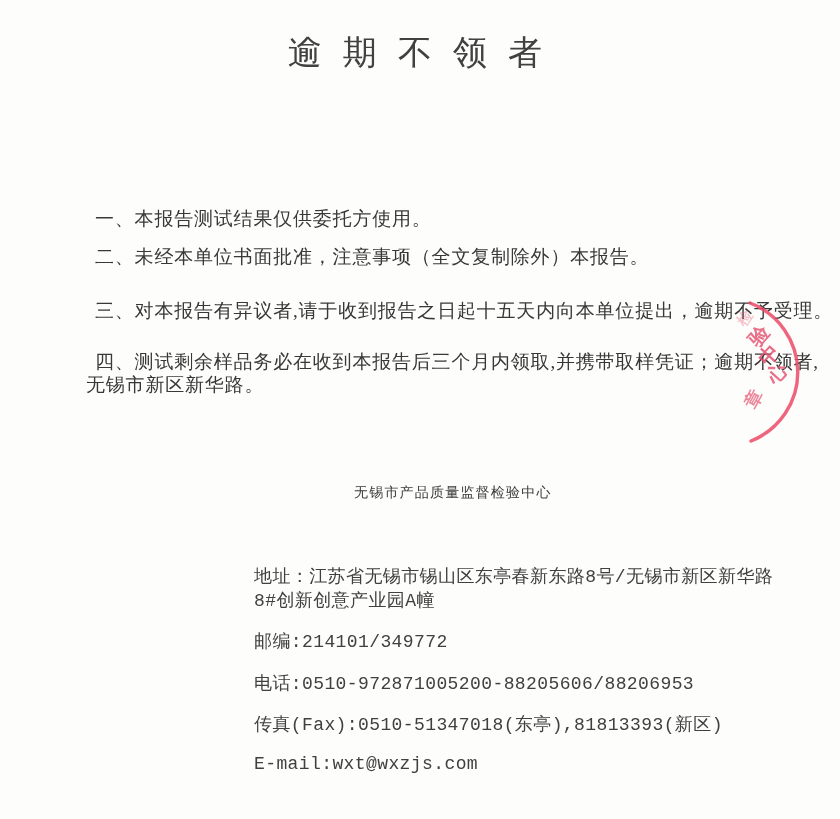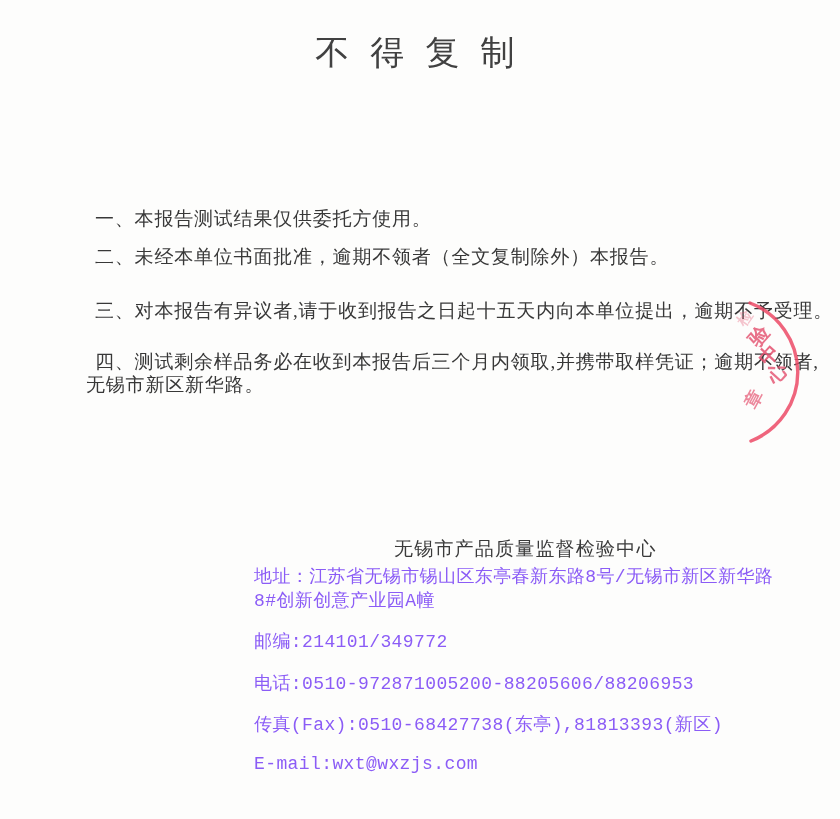--- a/index.html
+++ b/index.html
@@ -28,28 +28,27 @@
     font-size:19px;line-height:23px;letter-spacing:0.8px;
     color:#383838;white-space:nowrap;
   }
   .note .first{margin-left:9px;}
   .note-1{top:195px;margin-top:12px;}
   .note-2{top:245px;}
   .note-3{top:299px;}
   .note-4{top:350px;}
   
   .org{
-    position:absolute;top:536px;left:354px;
-    font-size:19px;letter-spacing:1.2px;color:#3a3a3a;
+    position:absolute;top:484px;left:354px;
+    font-size:14px;letter-spacing:1.2px;color:#3a3a3a;
     white-space:nowrap;
-    margin-left:40px;
   }
   .contact{
     position:absolute;left:254px;
-    font-size:18px;letter-spacing:0.4px;color:#8b5cf6;
+    font-size:18px;letter-spacing:0.4px;color:#404040;
     font-family:"Liberation Mono","Liberation Serif",monospace;
     white-space:nowrap;
   }
   .contact.addr{top:566px;line-height:23.5px;white-space:normal;width:575px;}
   .contact.post{top:629px;}
   .contact.phone{top:671px;}
   .contact.fax{top:712px;}
   .contact.email{top:754px;}
   
   .stamp{
@@ -60,45 +59,45 @@
   .stamp text{
     font-family:"Liberation Serif",serif;
     font-weight:600;
   }
 </style>
 </head>
 <body>
 
 <div class="page">
 
-  <h1 class="title">不得复制</h1>
+  <h1 class="title">逾期不领者</h1>
 
   <div class="note note-1">
     <div class="first">一、本报告测试结果仅供委托方使用。</div>
   </div>
   <div class="note note-2">
-    <div class="first">二、未经本单位书面批准，逾期不领者（全文复制除外）本报告。</div>
+    <div class="first">二、未经本单位书面批准，注意事项（全文复制除外）本报告。</div>
   </div>
   <div class="note note-3">
     <div class="first">三、对本报告有异议者,请于收到报告之日起十五天内向本单位提出，逾期不予受理。</div>
   </div>
   <div class="note note-4">
     <div class="first">四、测试剩余样品务必在收到本报告后三个月内领取,并携带取样凭证；逾期不领者,</div>
     <div>无锡市新区新华路。</div>
   </div>
 
   <div class="org">无锡市产品质量监督检验中心</div>
 
   <div class="contact addr">
     <div>地址：江苏省无锡市锡山区东亭春新东路8号/无锡市新区新华路</div>
     <div>8#创新创意产业园A幢</div>
   </div>
   <div class="contact post">邮编:214101/349772</div>
   <div class="contact phone">电话:0510-972871005200-88205606/88206953</div>
-  <div class="contact fax">传真(Fax):0510-68427738(东亭),81813393(新区)</div>
+  <div class="contact fax">传真(Fax):0510-51347018(东亭),81813393(新区)</div>
   <div class="contact email">E-mail:wxt@wxzjs.com</div>
 
   <svg class="stamp" viewBox="0 0 150 185" xmlns="http://www.w3.org/2000/svg" aria-hidden="true">
     <path d="M57,22 A74,74 0 0 1 58,160" fill="none" stroke-width="3.4" stroke-linecap="round" opacity="0.85" stroke="#ec4a66"></path>
     <text x="44" y="44" font-size="15" opacity="0.32" transform="rotate(-55 50 38)" fill="#e4506e">检</text>
     <text x="55" y="62" font-size="20" opacity="0.8" transform="rotate(-48 65 54)" fill="#e4506e">验</text>
     <text x="65" y="81" font-size="20" opacity="0.85" transform="rotate(-48 75 73)" fill="#e4506e">中</text>
     <text x="73" y="99" font-size="20" opacity="0.8" transform="rotate(-48 83 91)" fill="#e4506e">心</text>
     <text x="50" y="125" font-size="18" opacity="0.68" transform="rotate(-62 59 117)" fill="#e4506e">章</text>
   </svg>

